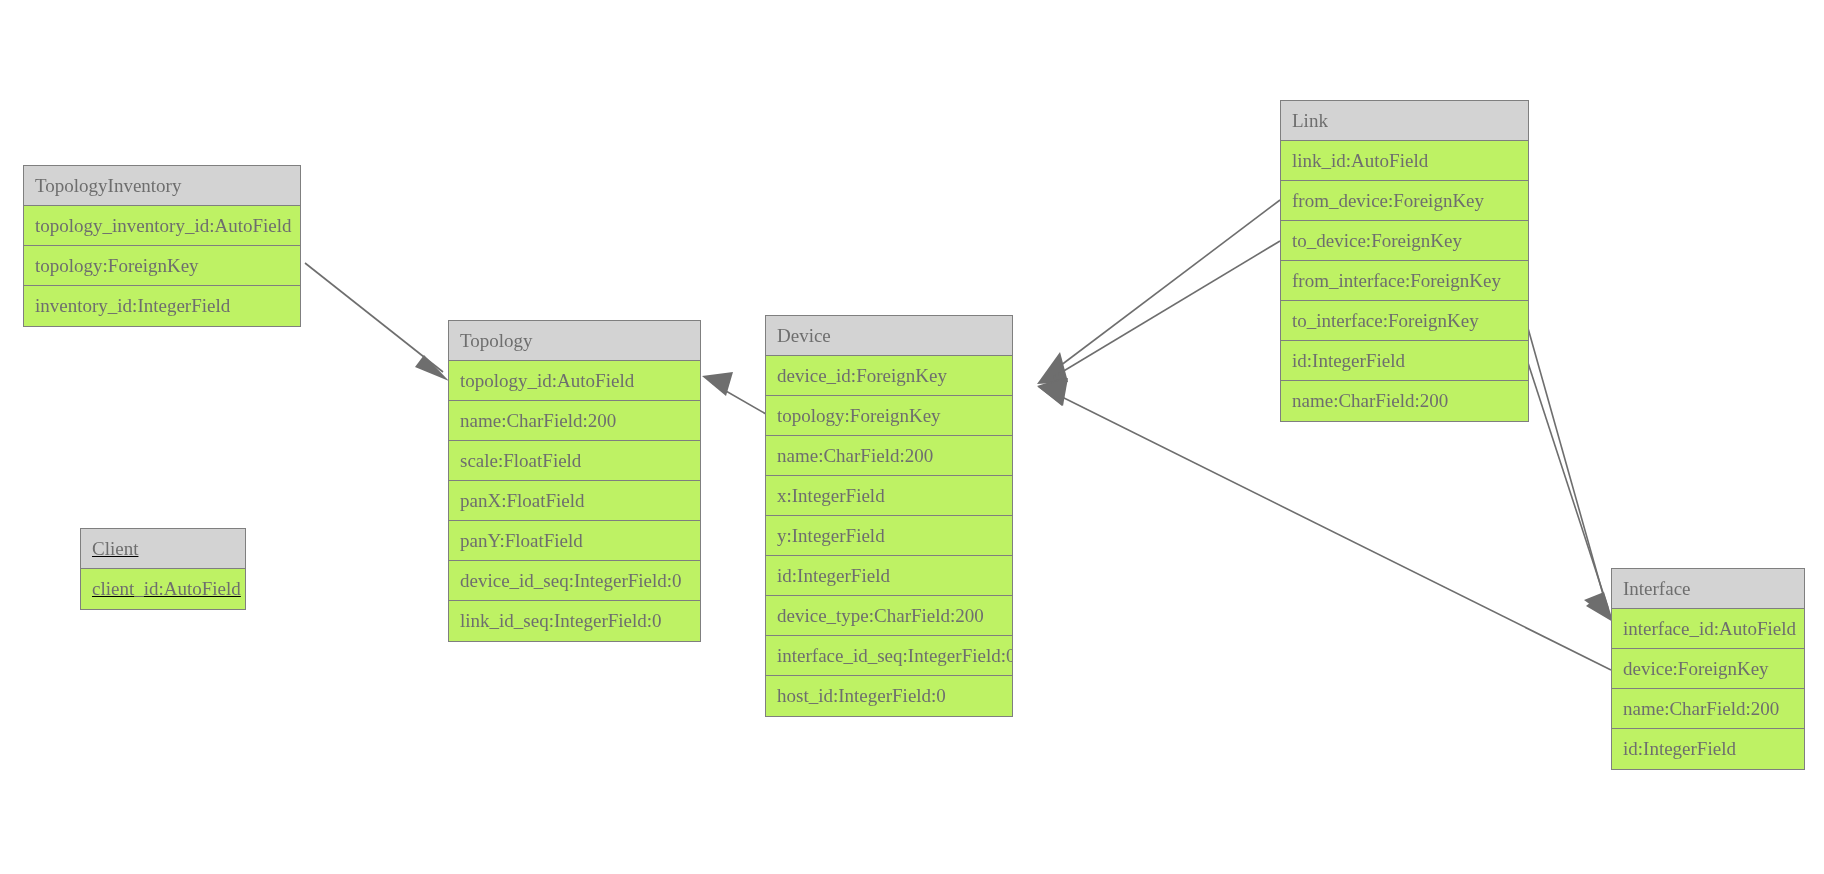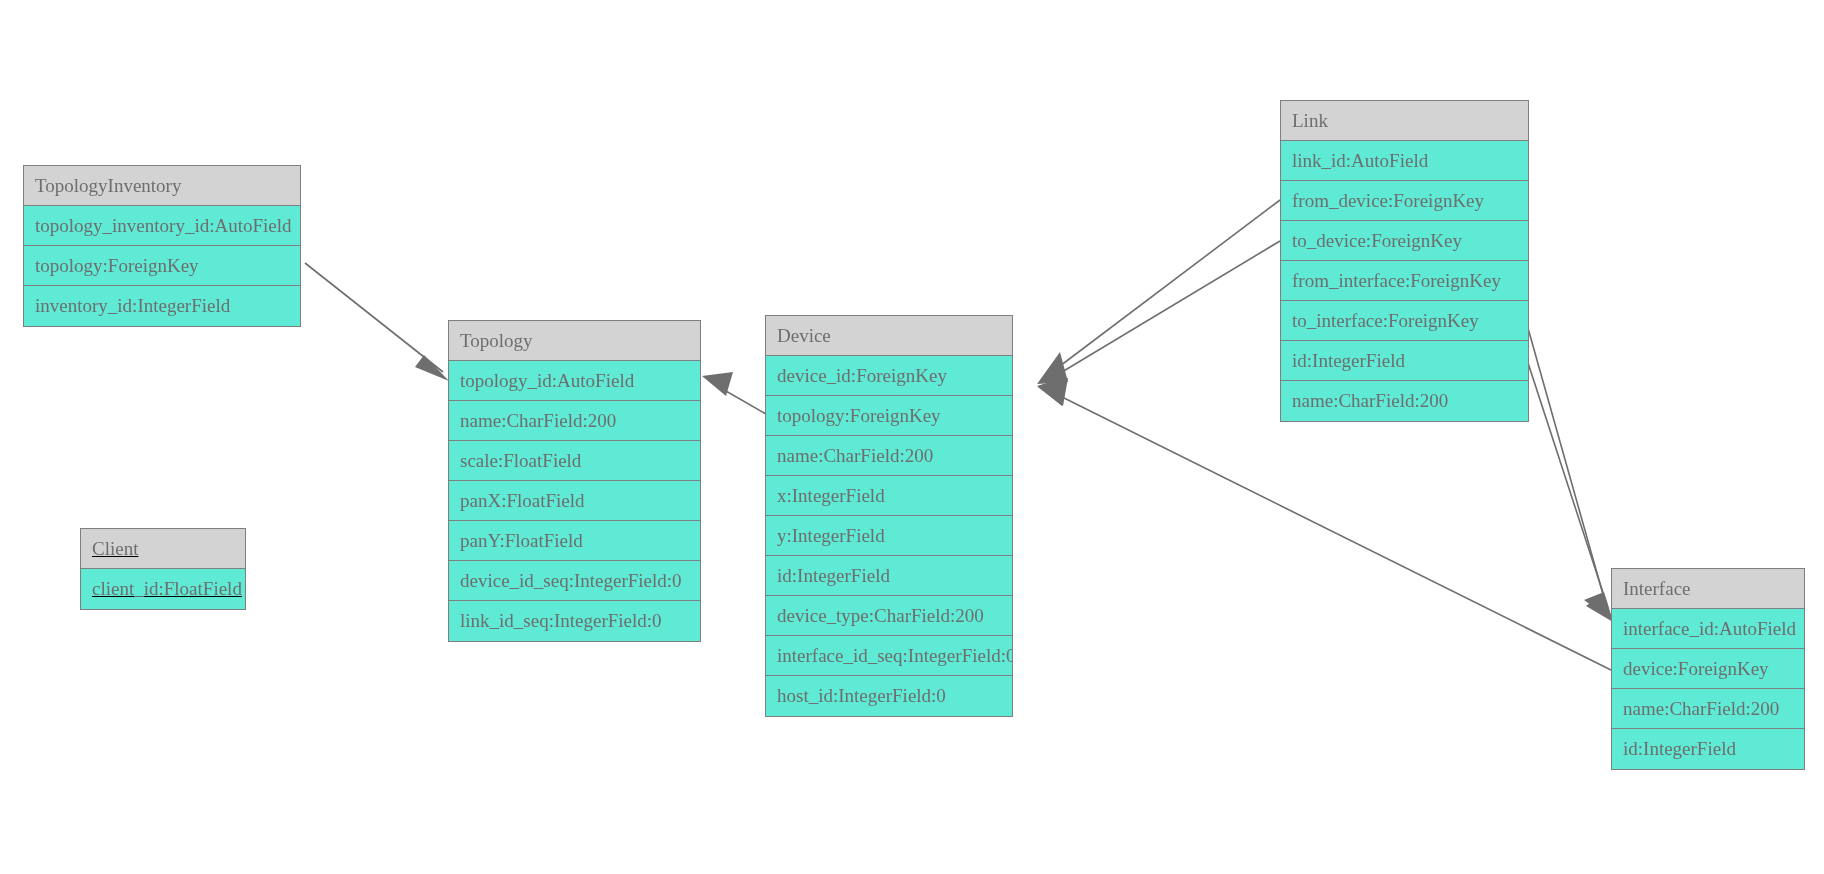--- a/index.html
+++ b/index.html
@@ -31,21 +31,21 @@
   .entity-rows{display:block;}
   .entity-row{
     box-sizing:border-box;
     height:40px;line-height:40px;
     padding:0 0 0 11px;
     font-size:19px;
     color:#6e6e6e;
     border-bottom:1px solid #7f7f7f;
     white-space:nowrap;
     overflow:hidden;
-    background:#5eead4;
+    background:#bef264;
   }
   .entity-row:last-child{border-bottom:none;}
 </style>
 </head>
 <body>
 
 <div id="canvas">
 
   <svg id="edges" viewBox="0 0 1824 874" xmlns="http://www.w3.org/2000/svg">
 
@@ -90,21 +90,21 @@
     <div class="entity-rows">
       <div class="entity-row">topology_inventory_id:AutoField</div>
       <div class="entity-row">topology:ForeignKey</div>
       <div class="entity-row">inventory_id:IntegerField</div>
     </div>
   </div>
 
   <div class="entity" style="left:80px;top:528px;width:166px;text-decoration:underline;">
     <div class="entity-header">Client</div>
     <div class="entity-rows">
-      <div class="entity-row">client_id:FloatField</div>
+      <div class="entity-row">client_id:AutoField</div>
     </div>
   </div>
 
   <div class="entity" style="left:448px;top:320px;width:253px;">
     <div class="entity-header">Topology</div>
     <div class="entity-rows">
       <div class="entity-row">topology_id:AutoField</div>
       <div class="entity-row">name:CharField:200</div>
       <div class="entity-row">scale:FloatField</div>
       <div class="entity-row">panX:FloatField</div>

